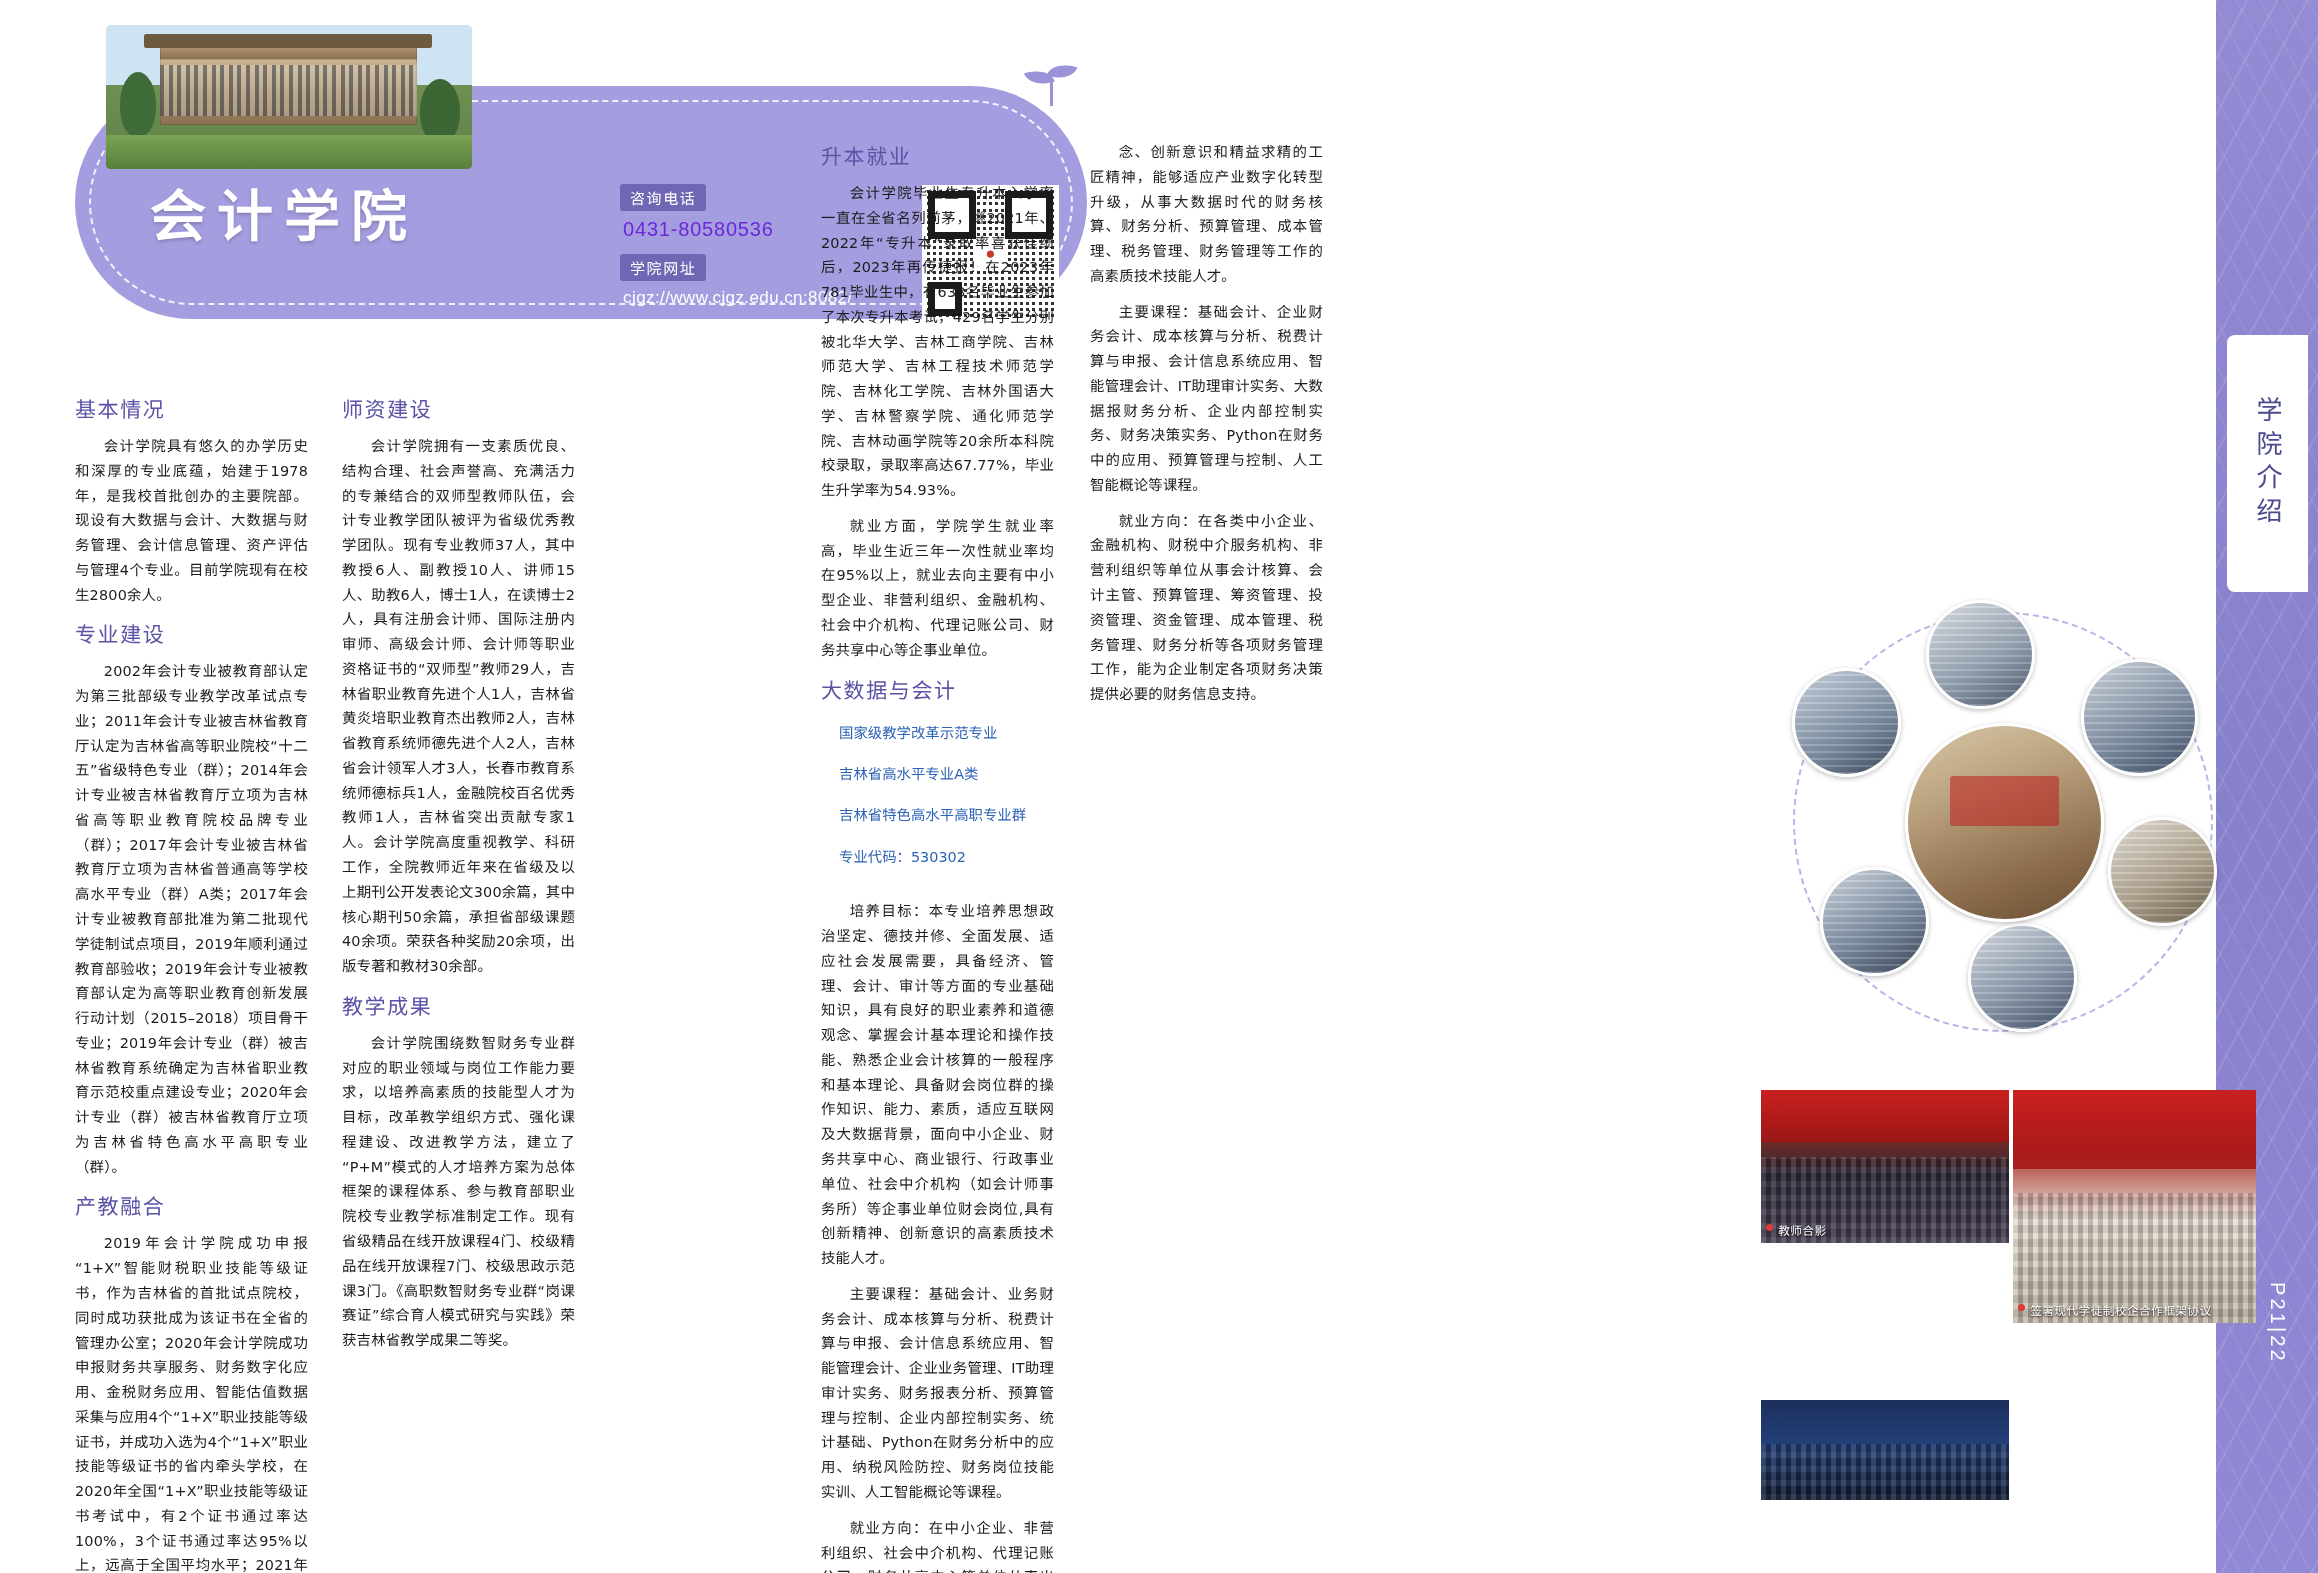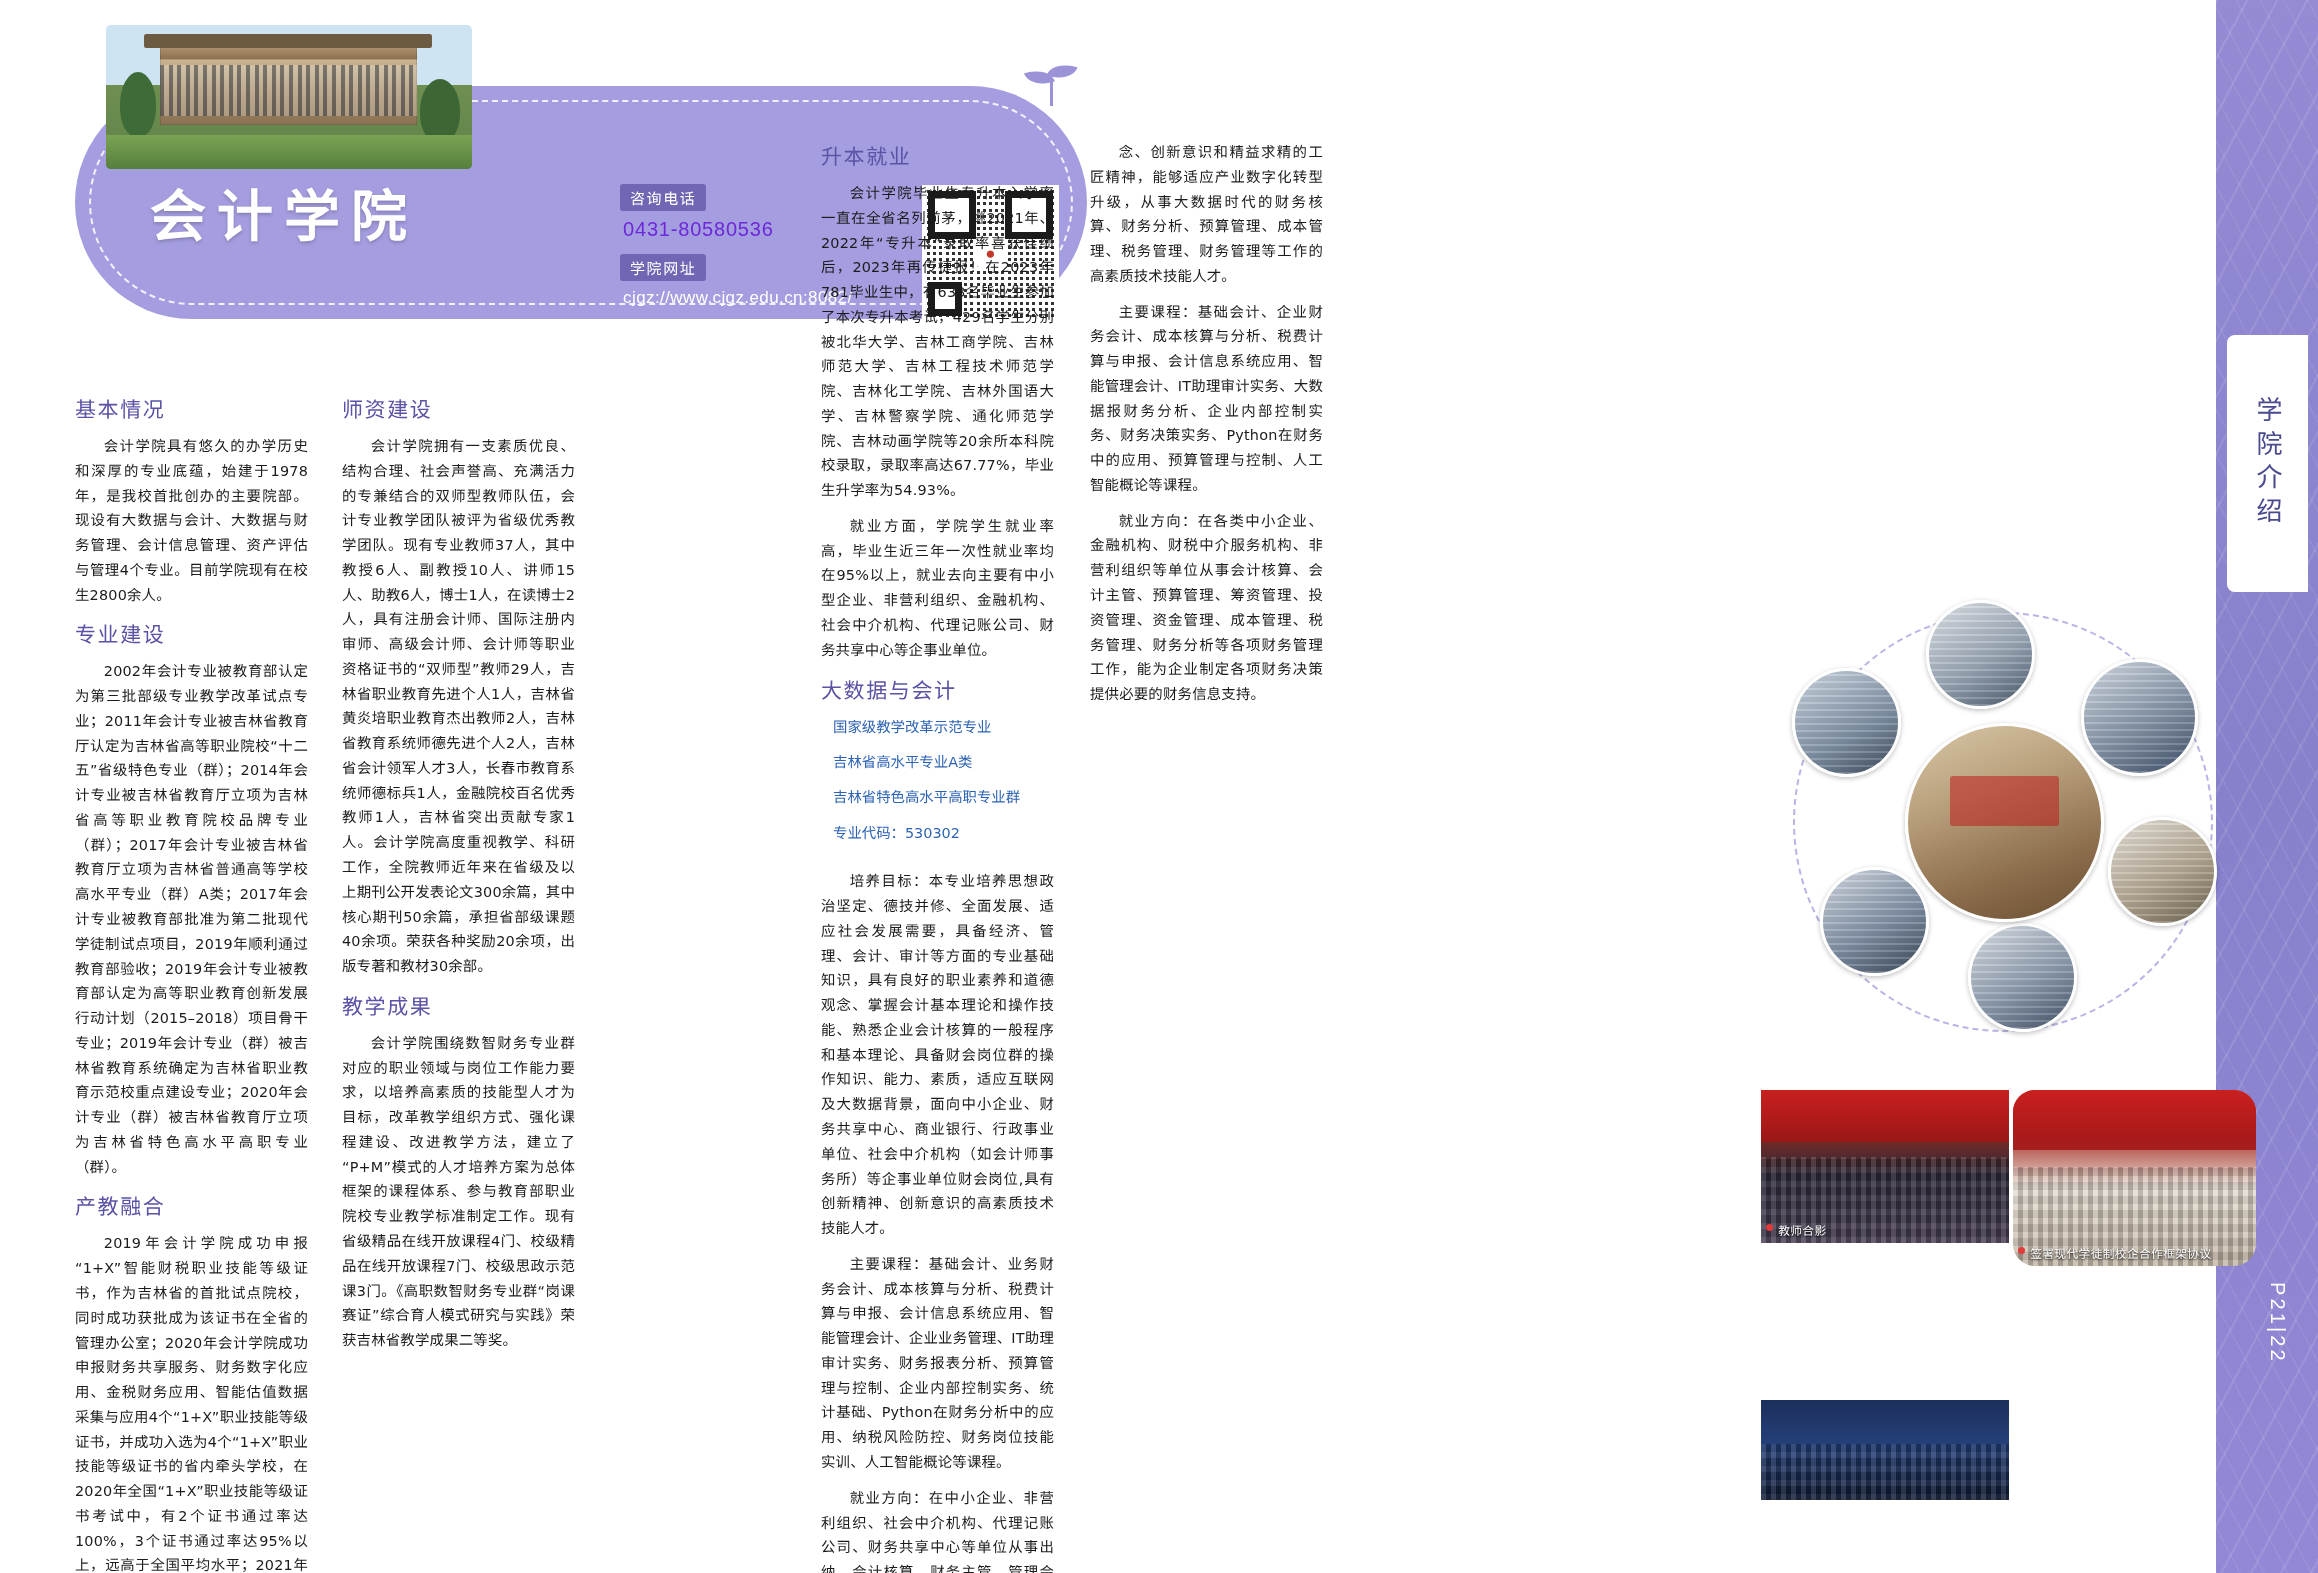--- a/index.html
+++ b/index.html
@@ -179,21 +179,21 @@
     margin: 0 0 11px 0;
     text-align: justify;
     text-indent: 2em;
     letter-spacing: 0.2px;
     font-family:"DejaVu Sans","Liberation Sans",sans-serif;
   }
   .honor {
     font-size: 14.4px;
     line-height: 1.62;
     color:#2d63b5;
-    margin: 12px;
+    margin: 18px;
     font-family:"DejaVu Sans","Liberation Sans",sans-serif;
   }
   .spacer-16 { height: 12.5px; }
 
   
   .cluster {
     position:absolute;
     left: 1745px; top: 584px;
     width: 545px; height: 483px;
   }
@@ -238,22 +238,22 @@
     letter-spacing:0.4px;
     font-family:"DejaVu Sans","Liberation Sans",sans-serif;
     padding-left: 12.5px;
   }
   .ph .cap:before{
     content:""; position:absolute; left:0; top:3.1px; width:7px;height:7px;border-radius:50%;
     background:#e03a3a;
   }
   .ph-1 { left:0; top:0; width: 248px; height: 153px;
     background: linear-gradient(180deg,#c0392b 0%, #7b2a22 30%, #2e2a3a 55%, #4b4256 100%); }
-  .ph-2 { left: 252px; top: 0; width: 243px; height: 176px;
-    background: linear-gradient(180deg,#d0392b 0%, #a8302a 25%, #e8dfd4 55%, #c4b8a8 100%); border-radius: 22px; }
+  .ph-2 { left: 252px; top: 0; width: 243px; height: 233px;
+    background: linear-gradient(180deg,#d0392b 0%, #a8302a 25%, #e8dfd4 55%, #c4b8a8 100%); }
   .ph-3 { left: 0; top: 157px; width: 248px; height: 148px;
     background: linear-gradient(180deg,#2f4b86 0%, #33539a 35%, #16233f 70%, #0f1830 100%); }
   .ph-4 { left: 252px; top: 238px; width: 243px; height: 171px;
     background: linear-gradient(180deg,#c62b2b 0%, #9c2222 30%, #d8c9b4 60%, #b9a78f 100%); }
   .ph-5 { left: 0; top: 310px; width: 248px; height: 100px;
     background: linear-gradient(180deg,#1c2f5c 0%, #24407a 45%, #101b33 100%); }
   .crowd {
     position:absolute; left:0; right:0; bottom:0; height:56%;
     background:
       repeating-linear-gradient(90deg, rgba(255,255,255,0.10) 0 4.7px, rgba(0,0,0,0.18) 4.7px 10px),

